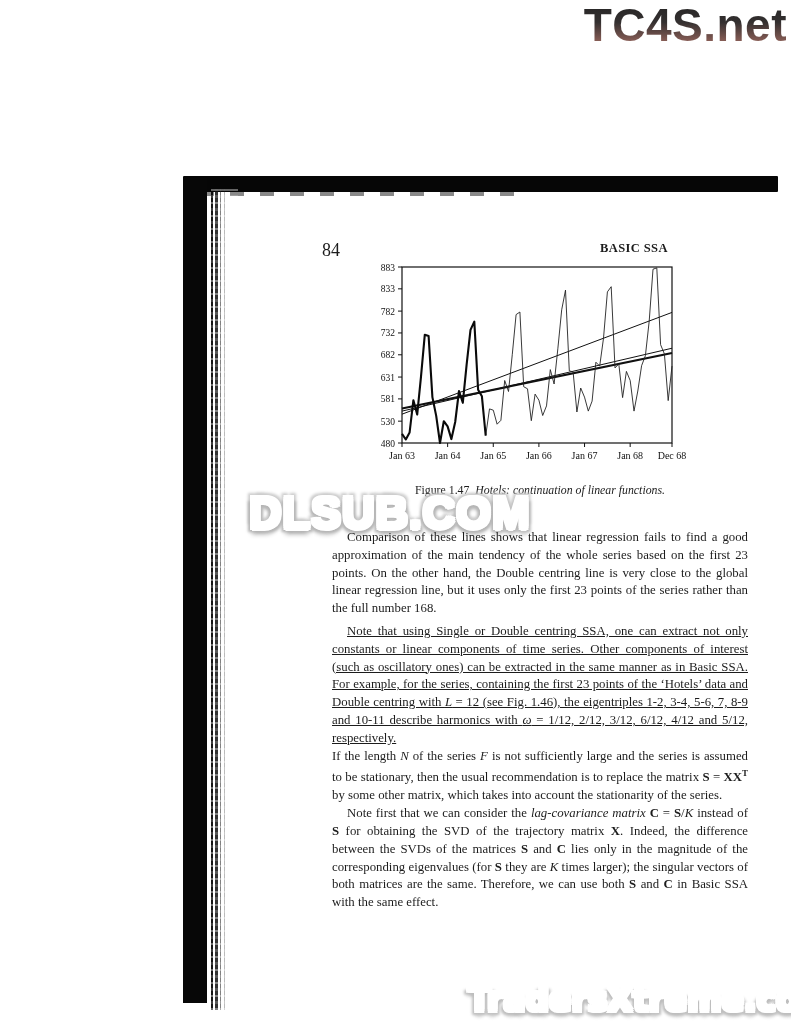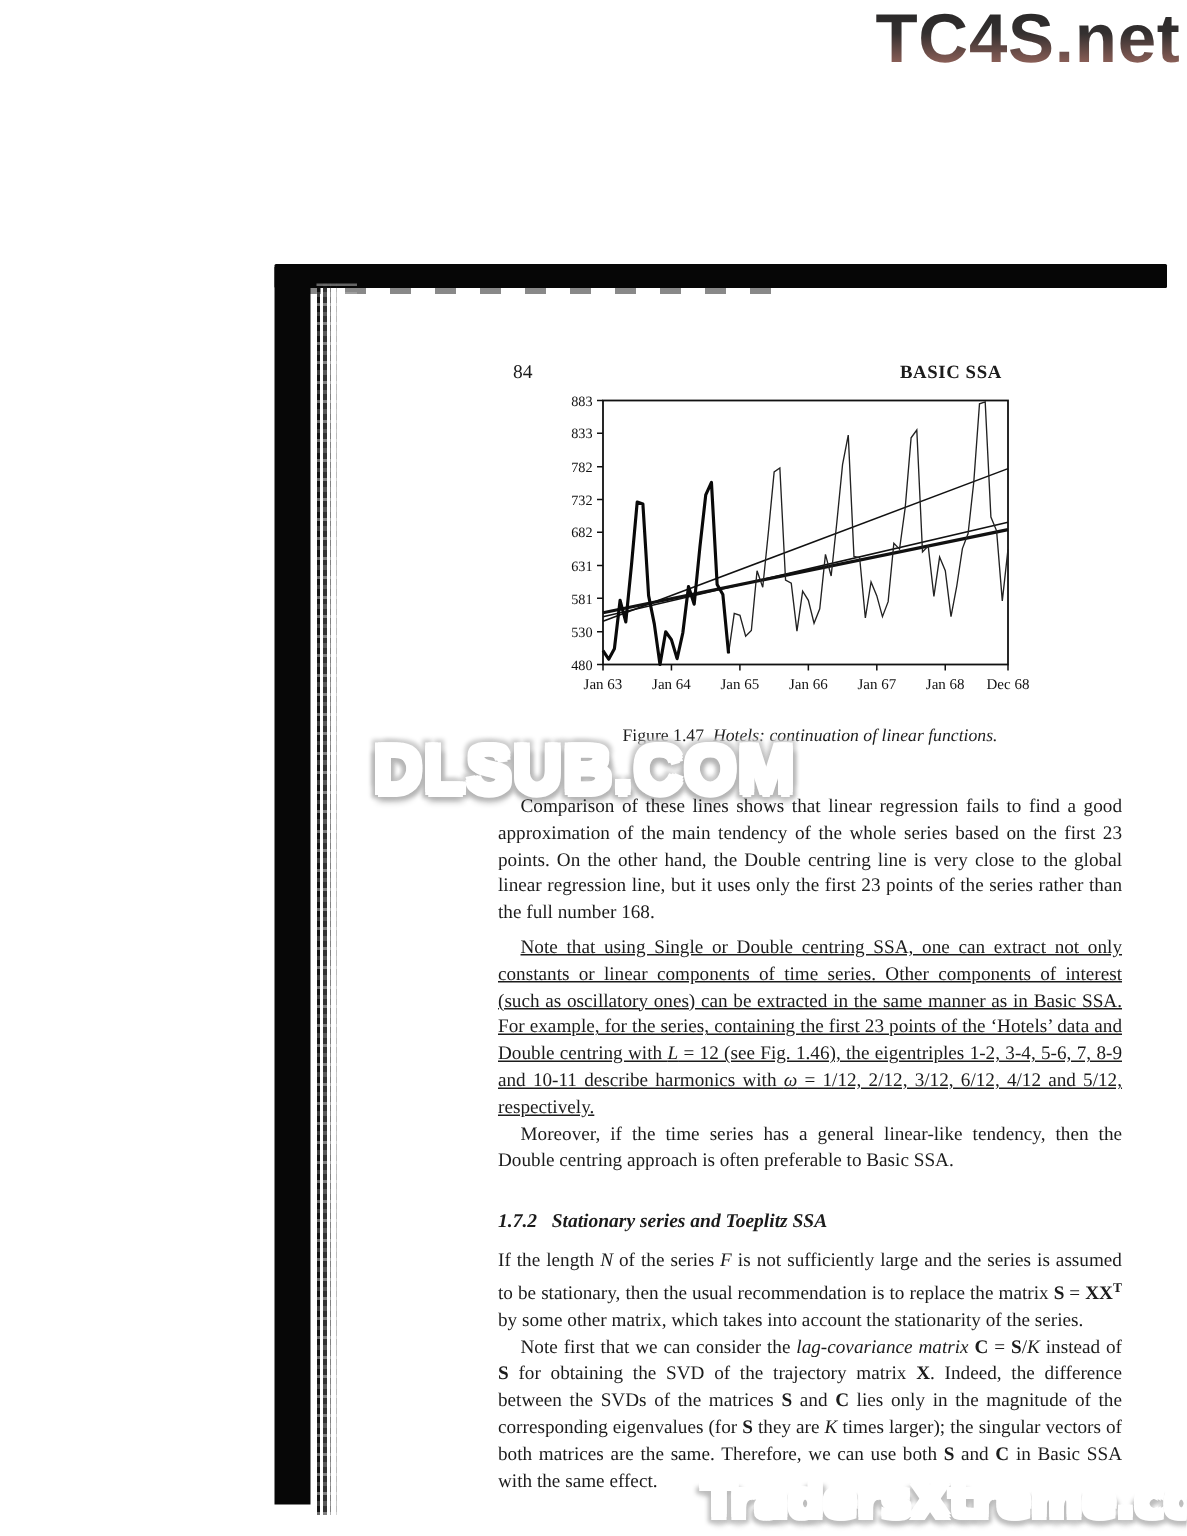--- a/index.html
+++ b/index.html
@@ -47,21 +47,21 @@
     position:absolute;left:211px;top:189px;width:27px;height:821px;
     background:
       repeating-linear-gradient(0deg,rgba(255,255,255,.38) 0 2px,rgba(255,255,255,0) 2px 6px,rgba(255,255,255,.18) 6px 9px,rgba(255,255,255,0) 9px 13px),
       repeating-linear-gradient(90deg,
         rgba(8,8,8,.95) 0 2px, rgba(255,255,255,0) 2px 4px,
         rgba(15,15,15,.85) 4px 7px, rgba(255,255,255,0) 7px 9px,
         rgba(25,25,25,.55) 9px 10px, rgba(255,255,255,0) 10px 13px,
         rgba(30,30,30,.3) 13px 14px, rgba(255,255,255,0) 14px 27px);
   }
   
-  .pageno{position:absolute;left:342px;top:240px;font-size:13px;}
+  .pageno{position:absolute;left:322px;top:240px;font-size:18px;}
   .runhead{position:absolute;left:600px;top:241px;width:147px;text-align:left;
     font-weight:bold;font-size:12.5px;letter-spacing:0.4px;}
   
   .chart{position:absolute;left:370px;top:262px;width:330px;height:205px;}
   .chart svg{display:block;}
   
   .caption{position:absolute;left:332px;top:483px;width:416px;text-align:center;font-size:11.8px;}
   
   .column{position:absolute;left:332px;top:529px;width:416px;font-size:12.8px;line-height:17.8px;text-align:justify;}
   .column p{margin:0;}
@@ -128,19 +128,17 @@
     </svg>
 </div>
 
 <div class="caption"><span>Figure 1.47&nbsp; </span><span class="seg-i">Hotels: continuation of linear functions.</span></div>
 
 <div class="dlsub">DLSUB.COM</div>
 
 <div class="column">
   <p class="indent"><span>Comparison of these lines shows that linear regression fails to find a good approximation of the main tendency of the whole series based on the first 23 points. On the other hand, the Double centring line is very close to the global linear regression line, but it uses only the first 23 points of the series rather than the full number 168.</span></p>
   <p class="indent gap"><span>Note that using Single or Double centring SSA, one can extract not only constants or linear components of time series. Other components of interest (such as oscillatory ones) can be extracted in the same manner as in Basic SSA. For example, for the series, containing the first 23 points of the ‘Hotels’ data and Double centring with </span><span class="seg-i">L</span><span> = 12 (see Fig. 1.46), the eigentriples 1-2, 3-4, 5-6, 7, 8-9 and 10-11 describe harmonics with </span><span class="seg-i">ω</span><span> = 1/12, 2/12, 3/12, 6/12, 4/12 and 5/12, respectively.</span></p>
-  <p class="indent"><span>Moreover, if the time series has a general linear-like tendency, then the Double centring approach is often preferable to Basic SSA.</span></p>
-  <p class="sect-head"><span>1.7.2&nbsp;&nbsp; </span><span>Stationary series and Toeplitz SSA</span></p>
   <p><span>If the length </span><span class="seg-i">N</span><span> of the series </span><span class="seg-i">F</span><span> is not sufficiently large and the series is assumed to be stationary, then the usual recommendation is to replace the matrix </span><span class="seg-b">S</span><span> = </span><span class="seg-b">XX</span><span class="seg-b seg-sup">T</span><span> by some other matrix, which takes into account the stationarity of the series.</span></p>
   <p class="indent"><span>Note first that we can consider the </span><span class="seg-i">lag-covariance matrix</span><span> </span><span class="seg-b">C</span><span> = </span><span class="seg-b">S</span><span>/</span><span class="seg-i">K</span><span> instead of </span><span class="seg-b">S</span><span> for obtaining the SVD of the trajectory matrix </span><span class="seg-b">X</span><span>. Indeed, the difference between the SVDs of the matrices </span><span class="seg-b">S</span><span> and </span><span class="seg-b">C</span><span> lies only in the magnitude of the corresponding eigenvalues (for </span><span class="seg-b">S</span><span> they are </span><span class="seg-i">K</span><span> times larger); the singular vectors of both matrices are the same. Therefore, we can use both </span><span class="seg-b">S</span><span> and </span><span class="seg-b">C</span><span> in Basic SSA with the same effect.</span></p>
 </div>
 
 <div class="traders">TradersXtreme.com</div>
 
 </body></html>

